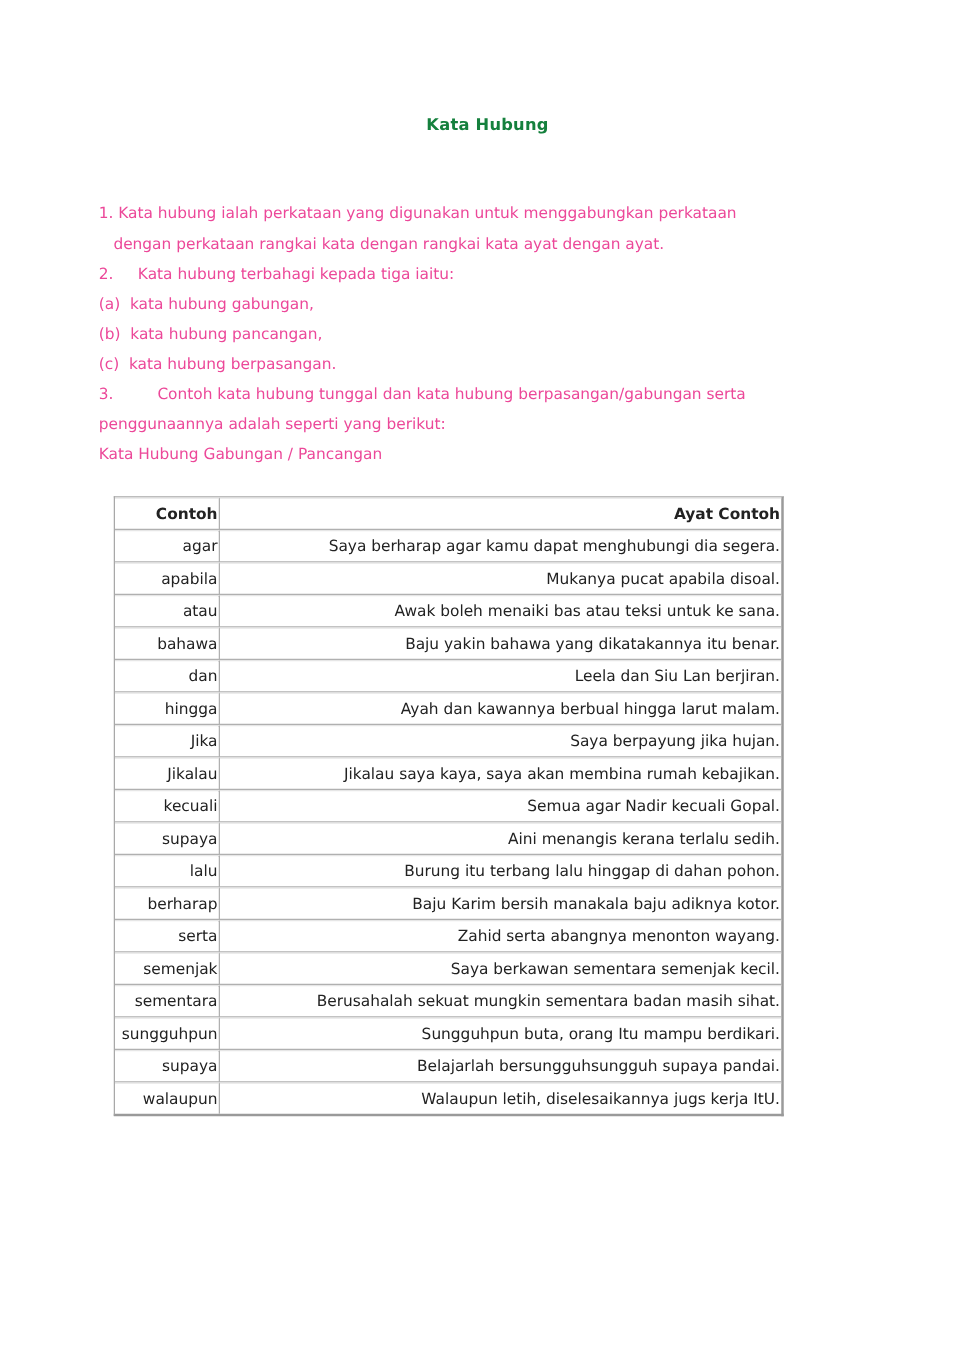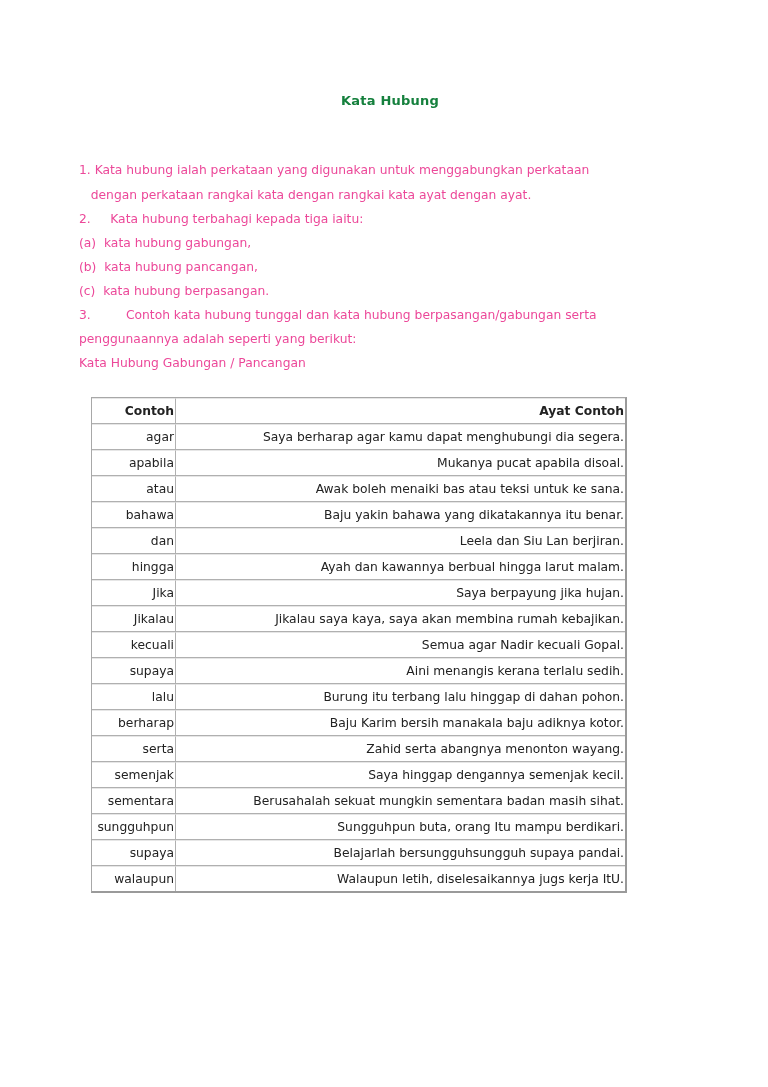--- a/index.html
+++ b/index.html
@@ -96,21 +96,21 @@
       <tr>
         <td>berharap</td>
         <td>Baju Karim bersih manakala baju adiknya kotor.</td>
       </tr>
       <tr>
         <td>serta</td>
         <td>Zahid serta abangnya menonton wayang.</td>
       </tr>
       <tr>
         <td>semenjak</td>
-        <td>Saya hinggap dengannya semenjak kecil.</td>
+        <td>Saya berkawan sementara semenjak kecil.</td>
       </tr>
       <tr>
         <td>sementara</td>
         <td>Berusahalah sekuat mungkin sementara badan masih sihat.</td>
       </tr>
       <tr>
         <td>sungguhpun</td>
         <td>Sungguhpun buta, orang Itu mampu berdikari.</td>
       </tr>
       <tr>

